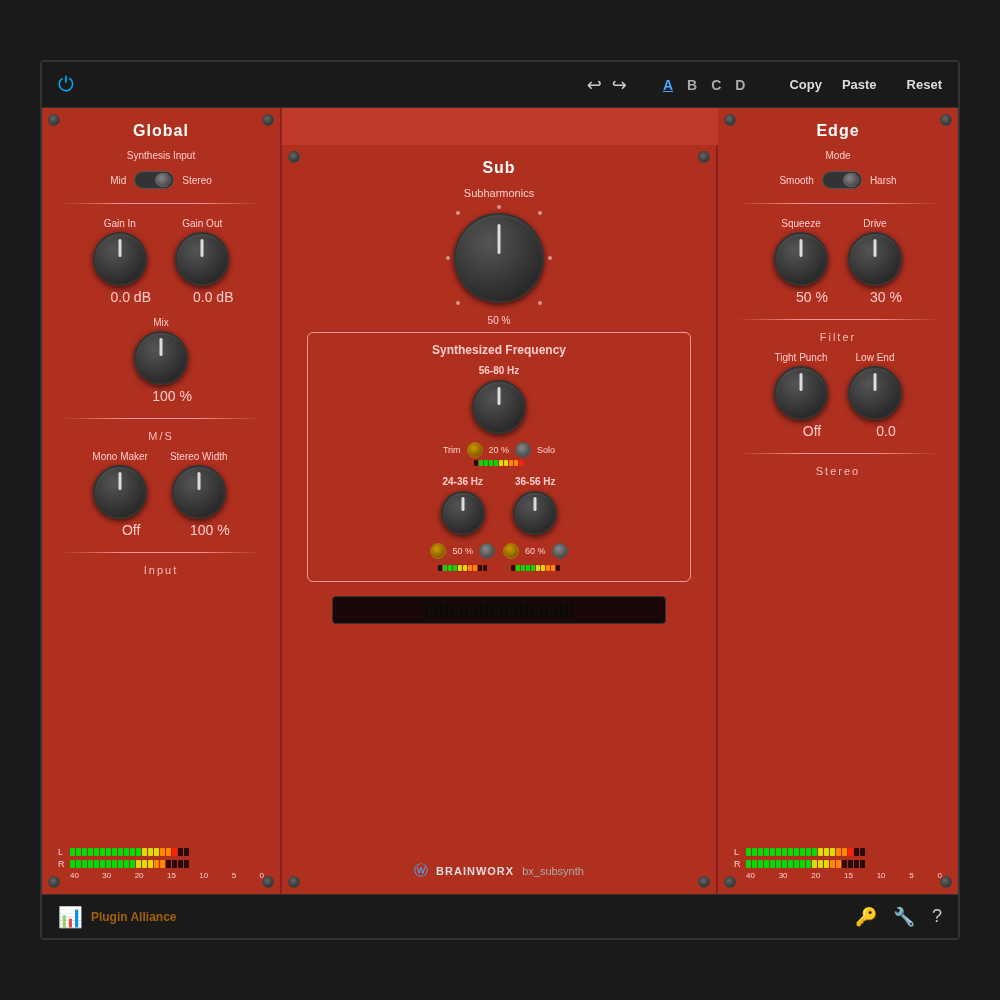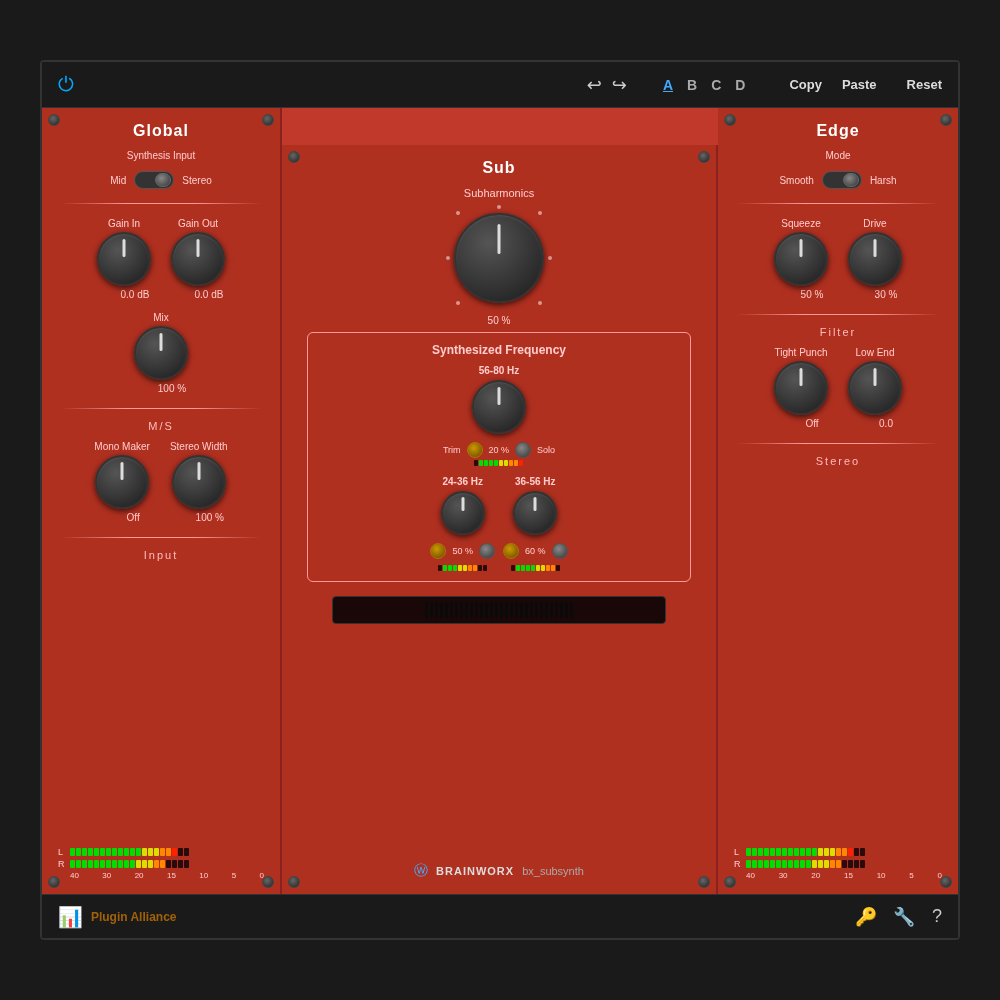--- a/index.html
+++ b/index.html
@@ -152,21 +152,21 @@
       align-items: center;
       gap: 3px;
     }
     .knob-label {
       color: #ffcccc;
       font-size: 10px;
       text-align: center;
     }
     .knob-value {
       color: #ffcccc;
-      font-size: 10px;
+      font-size: 14px;
       text-align: center;
       padding-left: 22px;
     }
     .knob {
       border-radius: 50%;
       background: radial-gradient(circle at 38% 32%, #555, #1a1a1a);
       border: 2px solid #333;
       position: relative;
       cursor: pointer;
       box-shadow: 0 2px 6px rgba(0,0,0,0.7), inset 0 1px 2px rgba(255,255,255,0.1);

